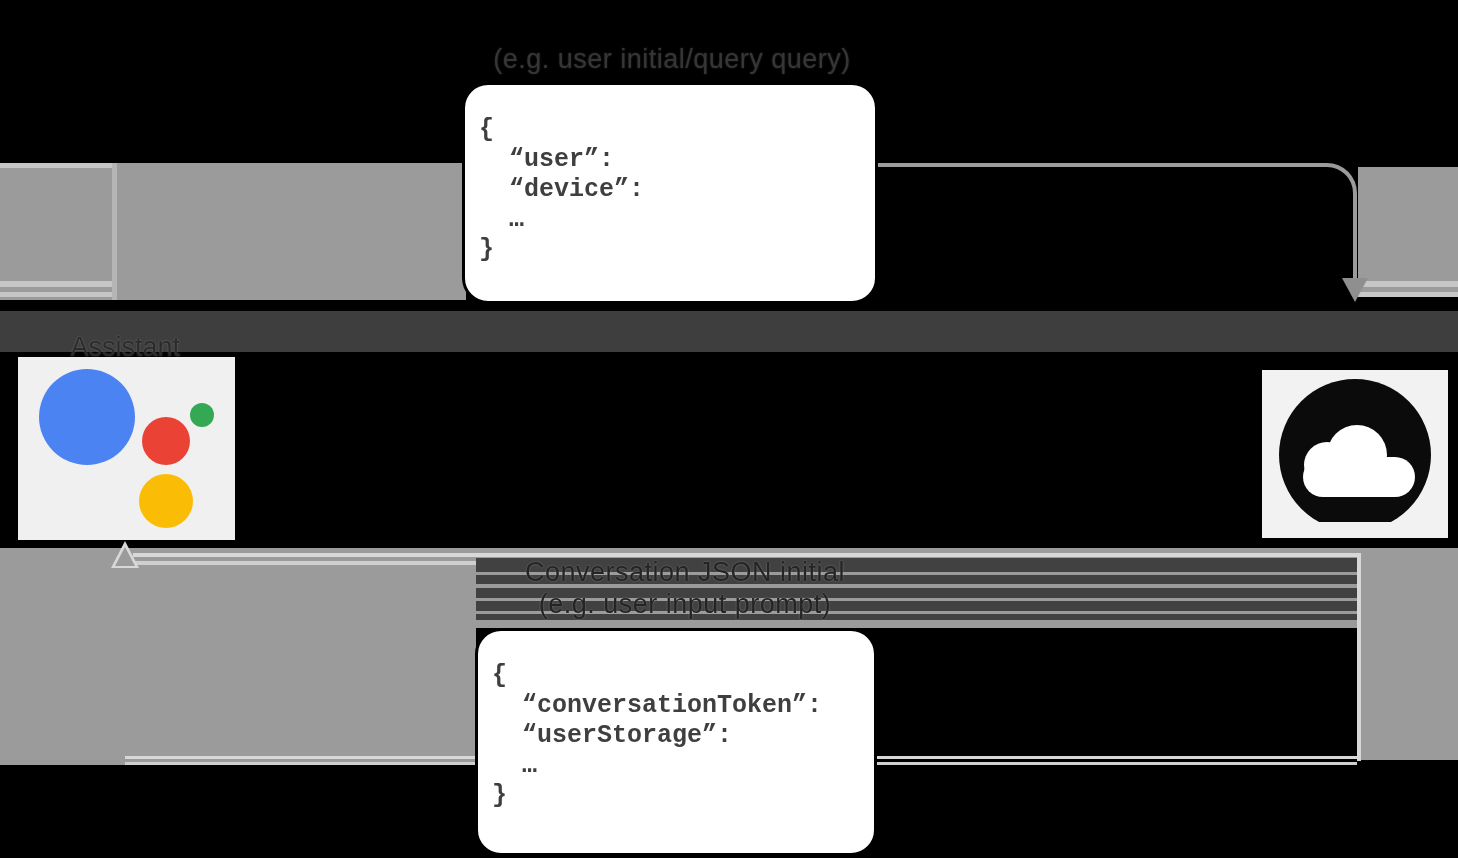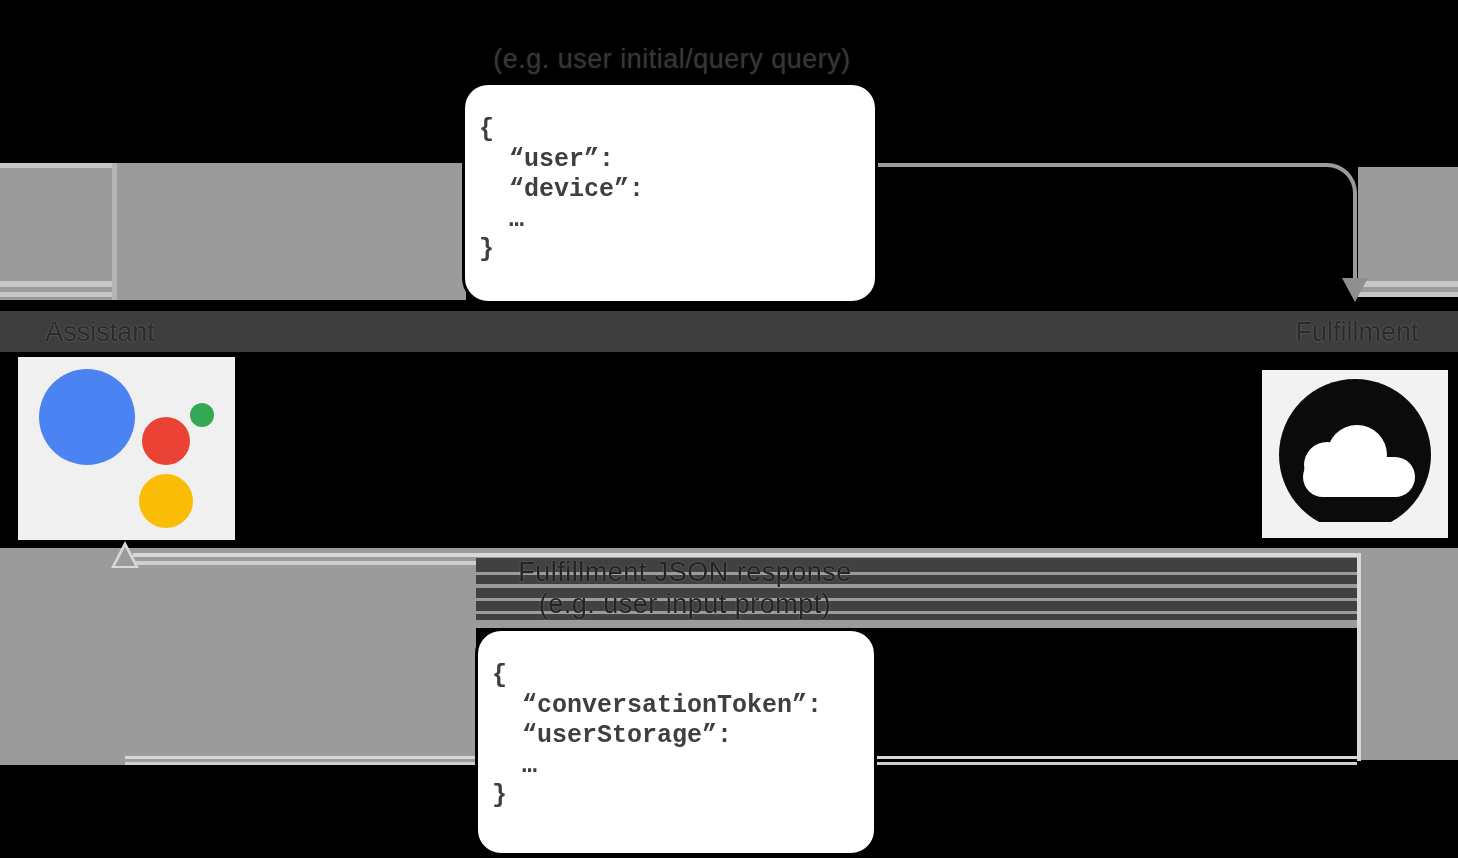--- a/index.html
+++ b/index.html
@@ -43,21 +43,21 @@
   .req-fill-stripe-in{left:1358px;top:287px;width:100px;height:5px;background:#9b9b9b;}
   .req-arrowhead{
     left:1342px;top:278px;width:0;height:0;
     border-left:13px solid transparent;border-right:13px solid transparent;
     border-top:24px solid #8f8f8f;
   }
 
   
   .dark-band{left:0;top:311px;width:1458px;height:41px;background:#3e3e3e;}
   .entity-label{
-    position:absolute;top:317px;font-size:27px;color:#2b2b2b;text-align:center;
+    position:absolute;top:332px;font-size:27px;color:#2b2b2b;text-align:right;
     text-shadow:0 0 2px rgba(255,255,255,.28);
   }
   .entity-label.assistant{left:20px;width:160px;}
   .entity-label.fulfillment{left:1272px;width:170px;}
 
   
   .assistant-card{left:18px;top:357px;width:217px;height:183px;background:#f0f0f0;}
   .assistant-card .dot{position:absolute;border-radius:50%;}
   .dot-blue{left:21px;top:12px;width:96px;height:96px;}
   .dot-red{left:124px;top:60px;width:48px;height:48px;}
@@ -134,21 +134,20 @@
   <div class="json-card top">
     <pre>{
   “user”:
   “device”:
   …
 }</pre>
   </div>
 
   <div class="abs dark-band"></div>
   <div class="entity-label assistant">Assistant</div>
-  <div class="entity-label fulfillment">Fulfillment</div>
 
   <div class="abs assistant-card">
     <div class="dot dot-blue" style="background:#4b83f2"></div>
     <div class="dot dot-red" style="background:#ea4335"></div>
     <div class="dot dot-green" style="background:#34a853"></div>
     <div class="dot dot-yellow" style="background:#fbbc05"></div>
   </div>
 
   <div class="abs fulfillment-card">
     <div class="cloud-circle"></div>
@@ -169,21 +168,21 @@
     <div class="res-stripe-line sl4"></div>
     <div class="abs res-line-top1"></div>
     <div class="abs res-line-top2"></div>
     <div class="abs res-line-vert"></div>
     <div class="abs res-line-bot1"></div>
     <div class="abs res-line-bot2"></div>
     <div class="abs res-arrowhead-outer"></div>
     <div class="abs res-arrowhead-inner"></div>
   </div>
 
-  <div class="flow-label-b l1">Fulfillment JSON response</div>
+  <div class="flow-label-b l1">Conversation JSON initial</div>
   <div class="flow-label-b l2">(e.g. user input prompt)</div>
 
   <div class="json-card bottom">
     <pre>{
   “conversationToken”:
   “userStorage”:
   …
 }</pre>
   </div>
 

